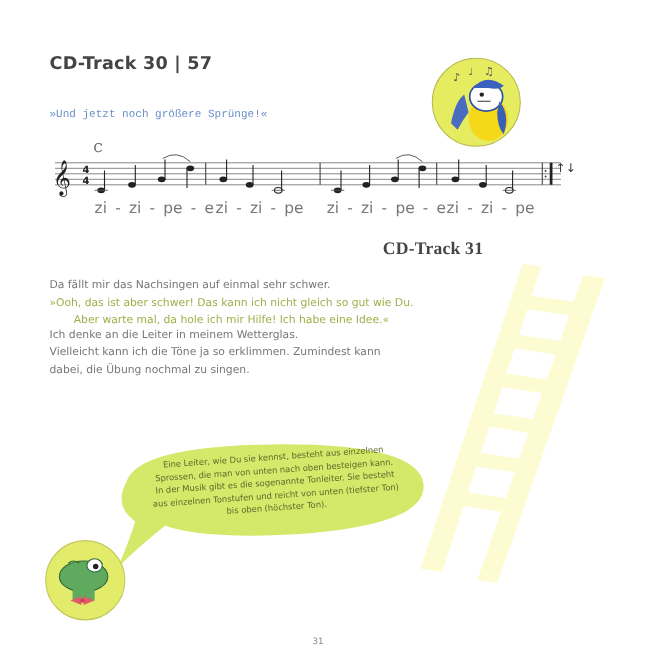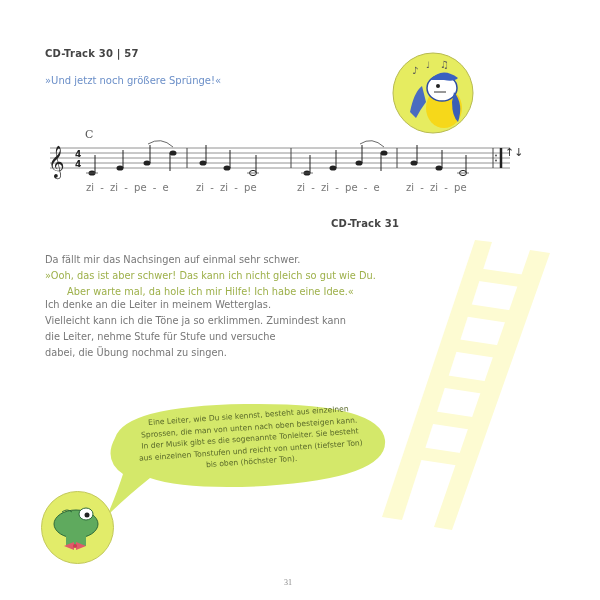--- a/index.html
+++ b/index.html
@@ -1,31 +1,31 @@
 <!DOCTYPE html>
 <html><head>
 <meta charset="utf-8">
 <style>
   html, body { margin:0; padding:0; }
   body { width:600px; height:600px; background:#ffffff; position:relative; overflow:hidden;
          font-family:"DejaVu Sans", sans-serif; color:#666; }
   .abs { position:absolute; }
-  .track { font-size:10px; font-weight:bold; color:#444; letter-spacing:0.2px; }
+  .track { font-size:16px; font-weight:bold; color:#444; letter-spacing:0.2px; }
   .subtitle { font-size:10px; color:#6b8fc8; }
   .body-text { font-size:9.8px; line-height:16px; color:#777; }
   .green-text { color:#9db04a;text-align:center; }
-  .lyric { font-size:10px; color:#777; }
+  .lyric { font-size:14px; color:#777; }
   .bubble-text { font-size:7.6px; line-height:11.5px; color:#5a6a2a; text-align:center; }
   .page-num { font-size:8px; color:#888; }
 </style>
 </head>
 <body>
 
 <div class="abs track" style="left:45px;top:48px;">CD-Track 30 | 57</div>
-<div class="abs subtitle" style="left:45px;top:75px;">»Und jetzt noch größere Sprünge!«</div>
+<div class="abs subtitle" style="left:45px;top:99px;font-family:Liberation Mono, monospace;">»Und jetzt noch größere Sprünge!«</div>
 
 <div class="abs" style="left:392px;top:52px;width:82px;height:82px;">
   <svg width="82" height="82" viewBox="0 0 82 82">
     <circle cx="41" cy="41" r="40" fill="#e6ec60" stroke="#b7ba50" stroke-width="1"></circle>
     <path d="M18 60 Q22 40 30 34 L34 50 Q28 58 24 66 Z" fill="#4a6cc0"></path>
     <ellipse cx="52" cy="56" rx="18" ry="20" fill="#f6d81a"></ellipse>
     <ellipse cx="50" cy="36" rx="15" ry="13" fill="#ffffff" stroke="#2e4ea0" stroke-width="1.5"></ellipse>
     <path d="M38 28 Q50 14 66 26 Q62 30 52 28 Z" fill="#3a60c0"></path>
     <path d="M62 40 Q72 52 66 70 Q60 64 60 50 Z" fill="#3a5fb5"></path>
     <circle cx="46" cy="34" r="2" fill="#222"></circle>
@@ -148,31 +148,30 @@
       <polygon points="100,32 156,40 150,52 95,44"></polygon>
       <polygon points="92,68 145,76 139,88 86,80"></polygon>
       <polygon points="80,103 133,111 127,123 74,115"></polygon>
       <polygon points="68,139 121,147 115,159 62,151"></polygon>
       <polygon points="56,175 109,183 103,195 50,187"></polygon>
       <polygon points="44,211 97,219 91,231 38,223"></polygon>
     </g>
   </svg>
 </div>
 
-<div class="abs track" style="left:331px;top:218px;">CD-Track 31</div>
+<div class="abs track" style="left:348px;top:218px;font-family:Liberation Serif, serif;">CD-Track 31</div>
 <div class="abs body-text" style="left:45px;top:232px;margin-top:20px;">
   <div>Da fällt mir das Nachsingen auf einmal sehr schwer.</div>
   <div class="green-text">»Ooh, das ist aber schwer! Das kann ich nicht gleich so gut wie Du.</div>
   <div class="green-text">Aber warte mal, da hole ich mir Hilfe! Ich habe eine Idee.«</div>
 </div>
 
 <div class="abs body-text" style="left:45px;top:297px;">
   <div>Ich denke an die Leiter in meinem Wetterglas.</div>
   <div>Vielleicht kann ich die Töne ja so erklimmen. Zumindest kann</div>
-  <div>die Leiter, nehme Stufe für Stufe und versuche</div>
   <div>dabei, die Übung nochmal zu singen.</div>
 </div>
 
 <div class="abs" style="left:95px;top:398px;width:300px;height:130px;">
   <svg width="300" height="130" viewBox="0 0 300 130">
     <path d="M20 40 Q30 8 150 6 Q285 4 290 42 Q294 80 170 88 Q90 92 55 80 Q30 100 12 118 Q22 95 28 76 Q8 62 20 40 Z" fill="#d4e86a"></path>
   </svg>
 </div>
 <div class="abs bubble-text" style="left:115px;top:410px;width:270px;transform:rotate(-4deg);">
   <div>Eine Leiter, wie Du sie kennst, besteht aus einzelnen</div>
@@ -188,13 +187,13 @@
     <ellipse cx="36" cy="34" rx="22" ry="14" fill="#5faa5e" stroke="#2e6a3a" stroke-width="1"></ellipse>
     <ellipse cx="46" cy="24" rx="7" ry="6" fill="#ffffff" stroke="#2e6a3a" stroke-width="1"></ellipse>
     <circle cx="47" cy="25" r="2.5" fill="#222"></circle>
     <path d="M22 22 Q27 18 32 22" stroke="#2e6a3a" fill="none"></path>
     <rect x="26" y="46" width="20" height="10" fill="#5faa5e"></rect>
     <path d="M24 56 L34 52 L34 60 Z M46 56 L36 52 L36 60 Z" fill="#e05a6a"></path>
     <circle cx="35" cy="56" r="2" fill="#c84050"></circle>
   </svg>
 </div>
 
-<div class="abs page-num" style="left:284px;top:578px;font-family:Liberation Serif, serif;">31</div>
+<div class="abs page-num" style="left:284px;top:578px;">31</div>
 
 </body></html>

